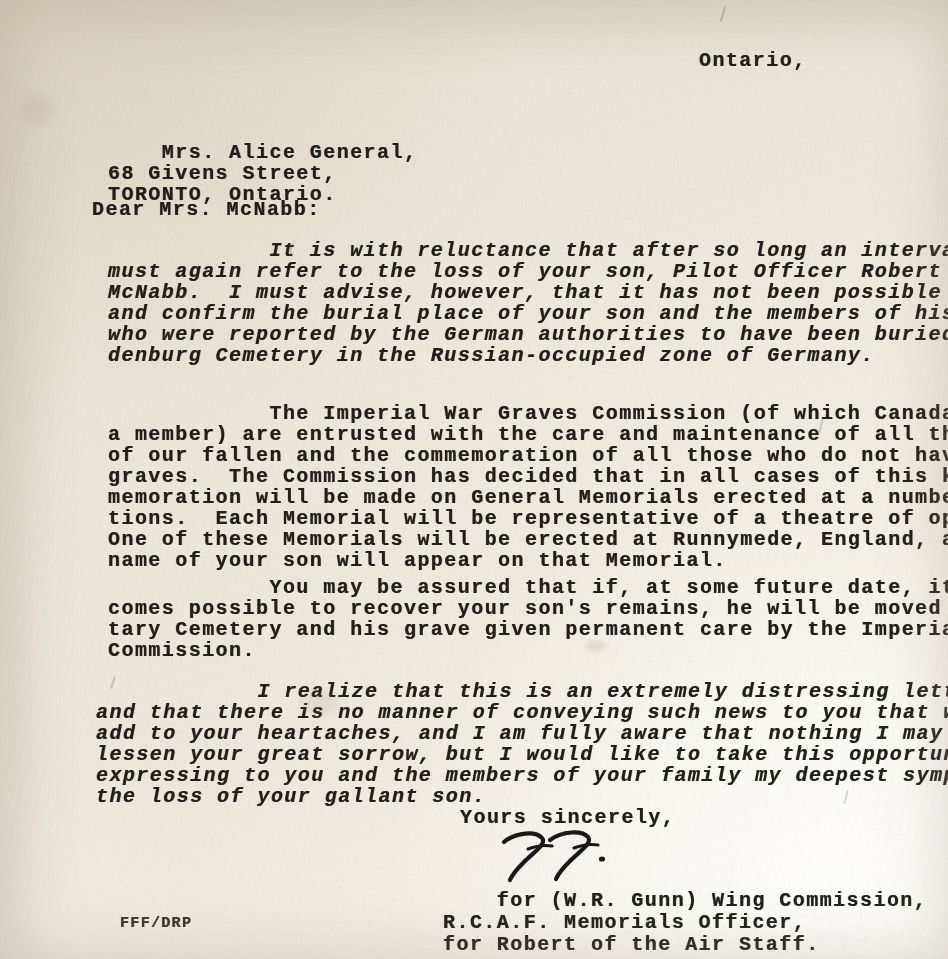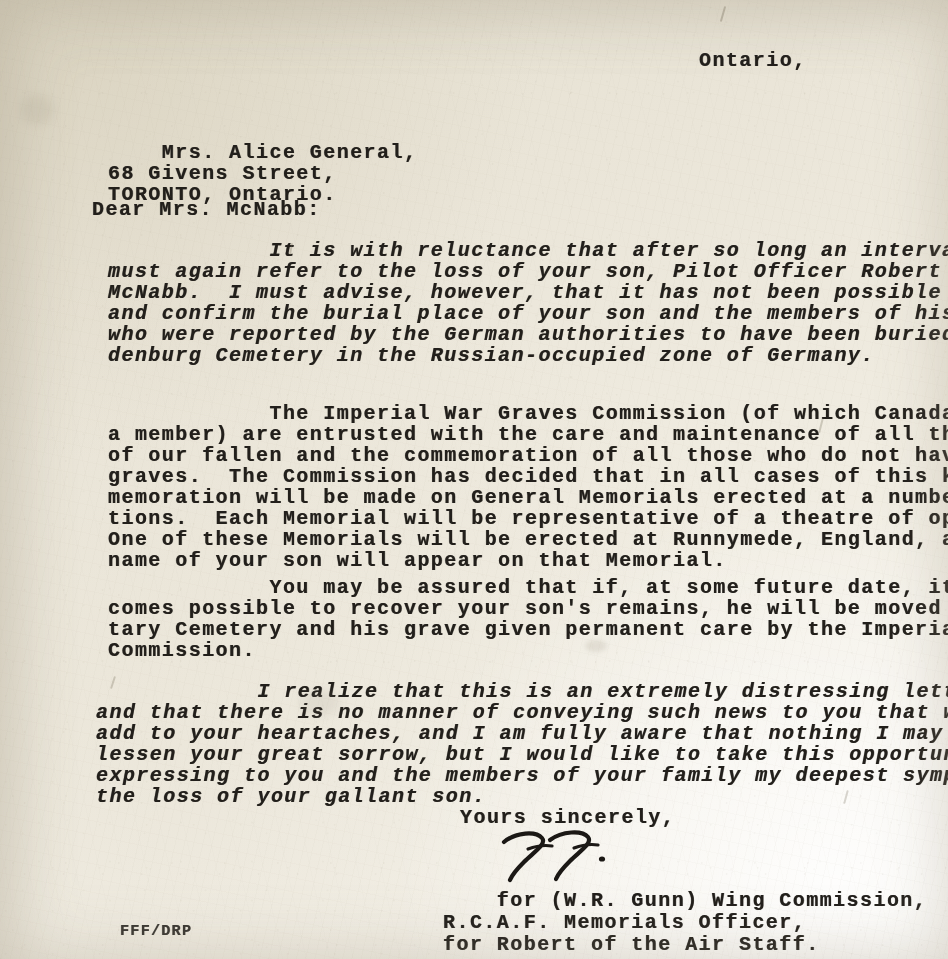--- a/index.html
+++ b/index.html
@@ -60,21 +60,21 @@
     font-size: 20px;
     line-height: 21px;
     letter-spacing: 1.45px;
     font-weight: 700;
     color: #221f1b;
     text-shadow:
        0.45px 0 0 rgba(34,31,27,0.38),
       -0.45px 0 0 rgba(34,31,27,0.22),
        0 0.4px 0.6px rgba(34,31,27,0.30);
   }
-  .faint { color: #2b2823; opacity: 0.93; margin-top: 8px; }
+  .faint { color: #2b2823; opacity: 0.93; }
 
   #header-block { left: 655px; top: 8px; text-align: left; }
   #header-block .hl { display: block; }
   #hdr-place { margin-left: 44px; }
 
   #address-block { left: 108px; top: 121px; }
   #salutation    { left: 92px; top: 199px; }
 
   #para-1 { left: 108px; top: 240px; font-style: italic; }
   #para-2 { left: 108px; top: 403px; }

